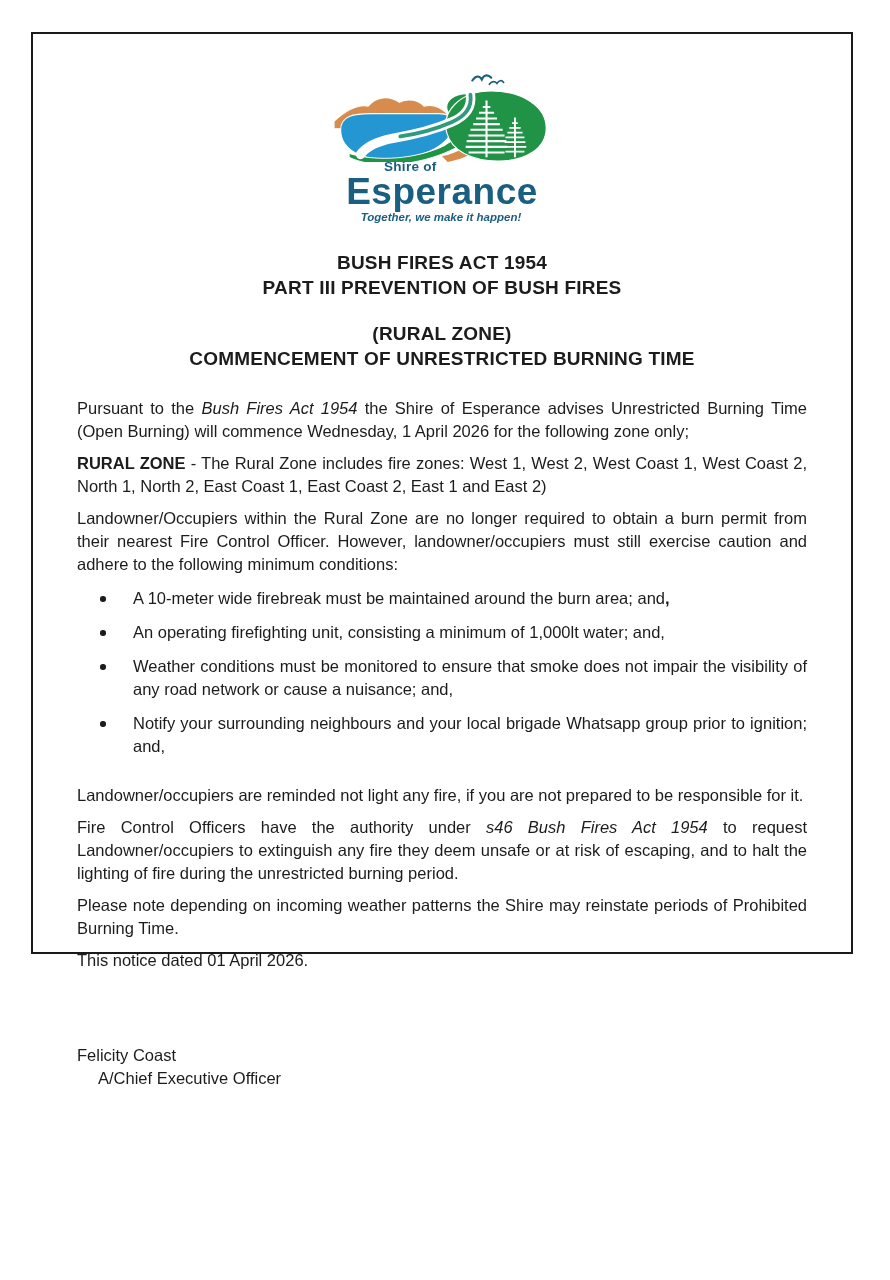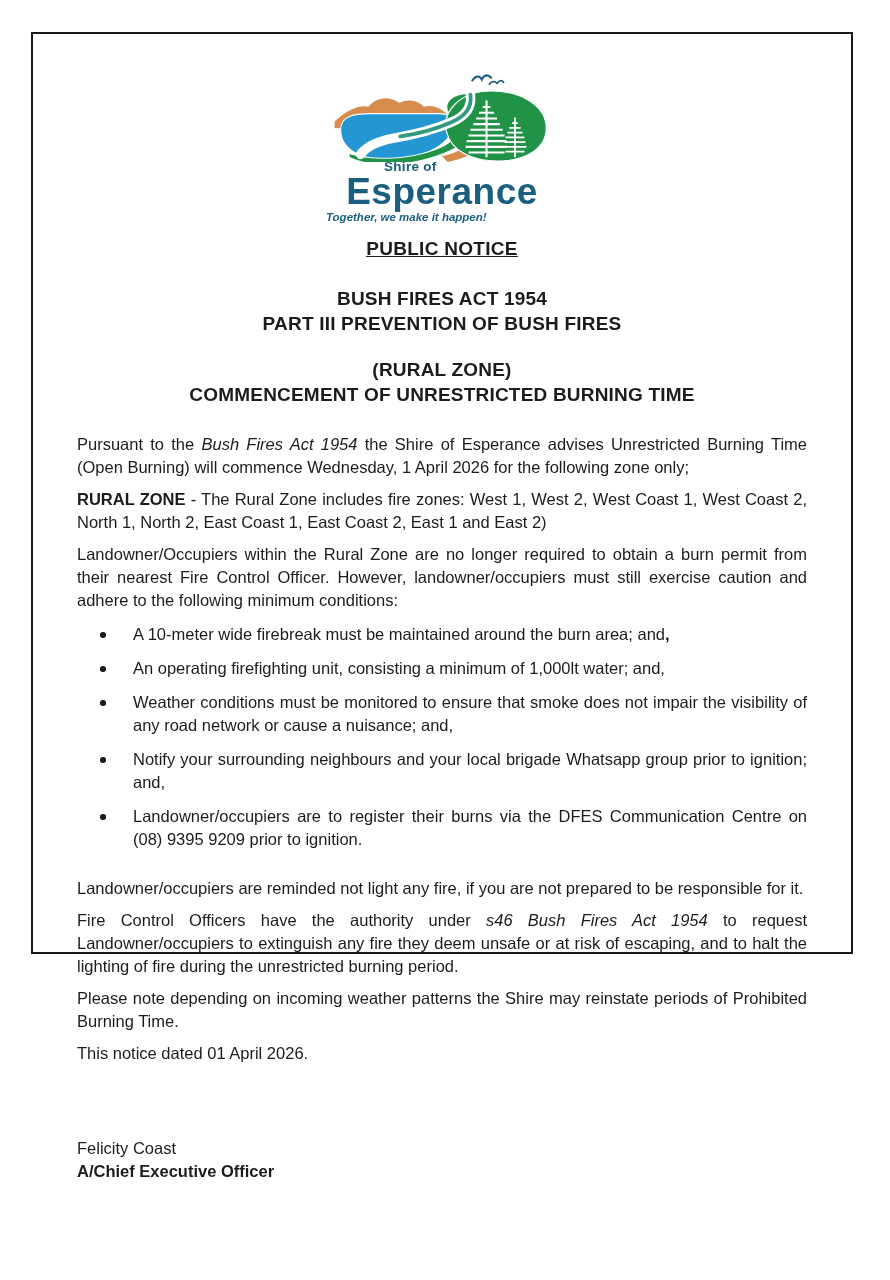--- a/index.html
+++ b/index.html
@@ -43,21 +43,21 @@
   }
   .brand-name {
     color:var(--brand_teal);
     font-size:37px; font-weight:bold;
     line-height:36px; letter-spacing:0.5px;
     text-align:center;
   }
   .tagline {
     color:var(--brand_teal);
     font-size:11.5px; font-weight:bold; font-style:italic;
-    text-align:left; line-height:14px; padding-right:2px;
+    text-align:center; line-height:14px; padding-right:2px;
   }
 
   
   .notice-title {
     margin-top:14px;
     text-align:center;
     font-size:19px; font-weight:bold;
     text-decoration:underline;
     letter-spacing:0.3px;
   }
@@ -77,21 +77,21 @@
   .bullet-item .dot {
     position:absolute; left:23px; top:9px;
     width:5.5px; height:5.5px; border-radius:50%;
     background:var(--ink);
   }
   .bullet-text { display:block; text-align:justify; }
 
   .para.after-list { margin-top:26px; }
 
   .sig-block { margin-top:72px; font-size:16.5px; line-height:23px; }
-  .sig-title { font-weight:bold; }
+  .sig-title { font-weight:normal;margin-left:21px; }
 </style>
 </head>
 <body>
 
 <div class="sheet">
   <div class="content">
 
     <div class="logo-block">
       <svg class="logo-art" viewBox="0 0 240 95" aria-hidden="true">
 
@@ -118,21 +118,20 @@
         <path d="M152 9 C156 3 160 4 162 8 C164 3 168 2 172 6" fill="none" style="stroke:var(--brand_teal)" stroke-width="2.2" stroke-linecap="round"></path>
         <path d="M170 13 C173 9 176 10 178 12 C180 9 183 8 185 11" fill="none" style="stroke:var(--brand_teal)" stroke-width="1.8" stroke-linecap="round"></path>
       </svg>
       <div class="logo-text">
         <div class="shire-of">Shire of</div>
         <div class="brand-name">Esperance</div>
         <div class="tagline">Together, we make it happen!</div>
       </div>
     </div>
 
-    <div class="notice-title">PUBLIC NOTICE</div>
 
     <div class="heading-group">
       <div>BUSH FIRES ACT 1954</div>
       <div>PART III PREVENTION OF BUSH FIRES</div>
     </div>
 
     <div class="heading-group subject">
       <div>(RURAL ZONE)</div>
       <div>COMMENCEMENT OF UNRESTRICTED BURNING TIME</div>
     </div>
@@ -153,24 +152,20 @@
         <span class="bullet-text"><span>An operating firefighting unit, consisting a minimum of 1,000lt water; and,</span></span>
       </li>
       <li class="bullet-item">
         <span class="dot"></span>
         <span class="bullet-text"><span>Weather conditions must be monitored to ensure that smoke does not impair the visibility of any road network or cause a nuisance; and,</span></span>
       </li>
       <li class="bullet-item">
         <span class="dot"></span>
         <span class="bullet-text"><span>Notify your surrounding neighbours and your local brigade Whatsapp group prior to ignition; and,</span></span>
       </li>
-      <li class="bullet-item">
-        <span class="dot"></span>
-        <span class="bullet-text"><span>Landowner/occupiers are to register their burns via the DFES Communication Centre on (08) 9395 9209 prior to ignition.</span></span>
-      </li>
     </ul>
 
     <p class="para after-list"><span>Landowner/occupiers are reminded not light any fire, if you are not prepared to be responsible for it.</span></p>
 
     <p class="para"><span>Fire Control Officers have the authority under </span><span style="font-style: italic;">s46 Bush Fires Act 1954</span><span> to request Landowner/occupiers to extinguish any fire they deem unsafe or at risk of escaping, and to halt the lighting of fire during the unrestricted burning period.</span></p>
 
     <p class="para"><span>Please note depending on incoming weather patterns the Shire may reinstate periods of Prohibited Burning Time.</span></p>
 
     <p class="para"><span>This notice dated 01 April 2026.</span></p>
 

